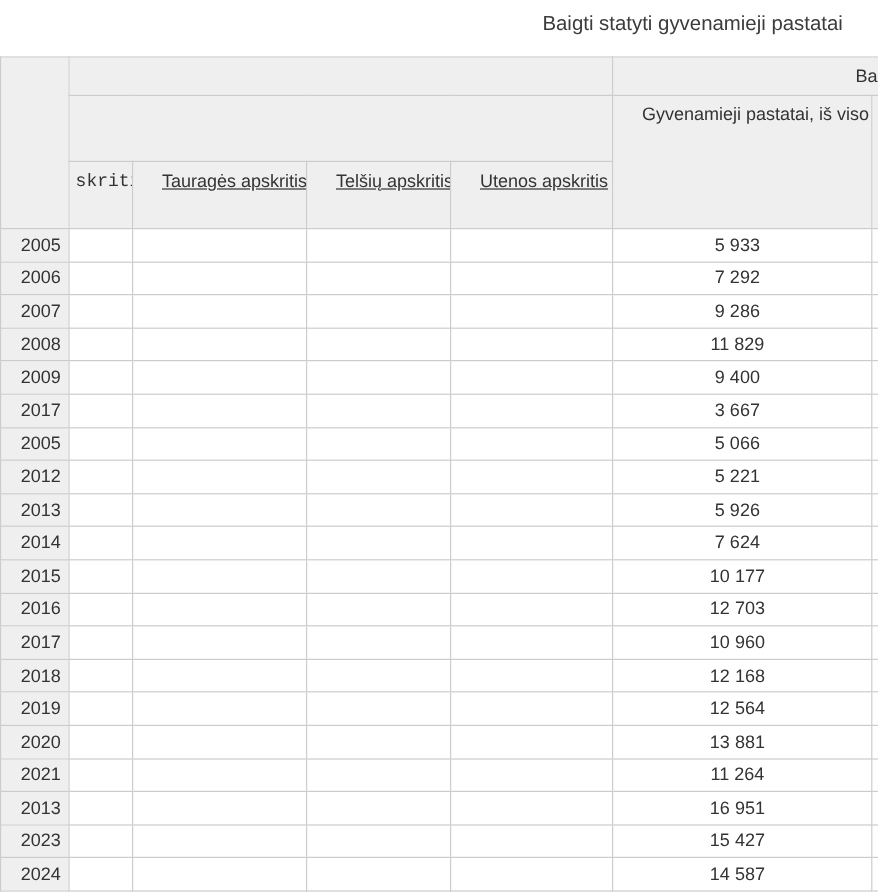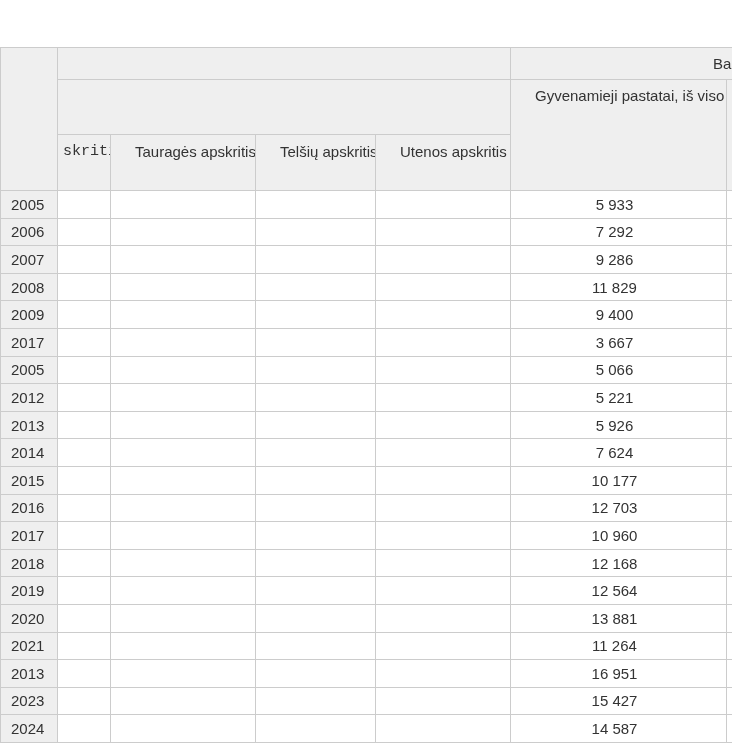--- a/index.html
+++ b/index.html
@@ -51,47 +51,48 @@
   tr.hrow1 { height: 32px; }
   tr.hrow2 { height: 55px; }
   tr.hrow3 { height: 56px; }
   th.corner { padding: 0; }
   th.group-left { padding: 0; }
   th.group-right {
     vertical-align: middle;
     padding: 0 0 0 202px;
   }
   th.measure { padding-top: 7px; }
-  th.col-h { padding-top: 8px; }
+  th.col-h { padding-top: 8px; text-decoration: underline; }
   th.col-h-clip { padding-left: 5px; padding-top: 8px; font-family: Liberation Mono, monospace; }
   th.sliver-h { padding: 0; }
   
   tbody tr { height: 27.6px; }
   tbody th.year {
     background: #efefef;
     font-weight: 400;
-    text-align: left;
+    text-align: center;
     vertical-align: middle;
     padding: 0 0 0 10px;
   }
   tbody td {
     background: #ffffff;
     padding: 0;
   }
   tbody td.val {
     text-align: center;
     vertical-align: middle;
     padding-right: 8px;
   }
 </style>
 </head>
 <body>
 
 <div class="stage">
 
+  <div class="page-title">Baigti statyti gyvenamieji pastatai</div>
 
   <table class="data-table">
     <colgroup>
       <col style="width:57px">
       <col style="width:53px">
       <col style="width:145px">
       <col style="width:120px">
       <col style="width:135px">
       <col style="width:216px">
       <col style="width:220px">

